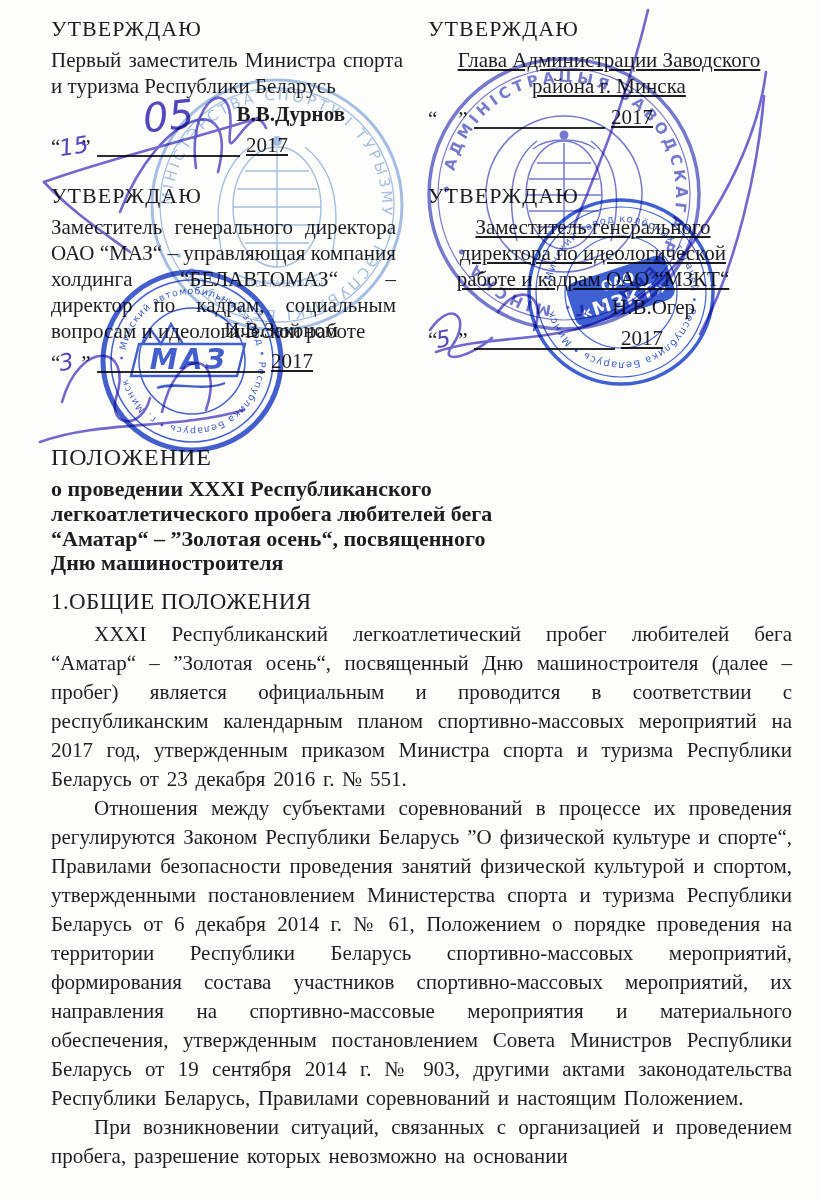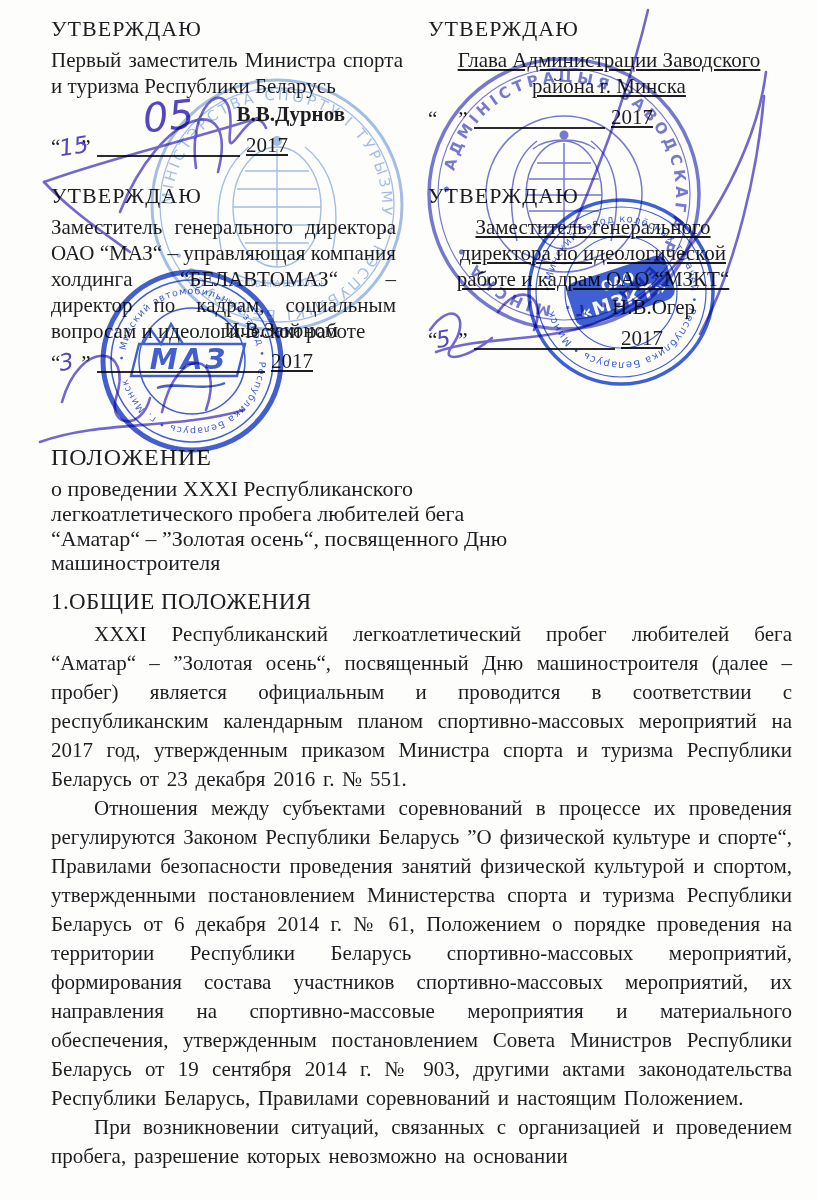--- a/index.html
+++ b/index.html
@@ -31,21 +31,21 @@
   .uline{flex:1; border-bottom:2px solid #2c2c30; margin:0 6px 3px 6px; height:26px; position:relative;}
   .year{margin-bottom:2px;text-decoration:underline;}
   
   .hand{position:absolute; color:#5347c0; font-family:"DejaVu Sans",sans-serif;
         font-style:italic; pointer-events:none;}
   .hd{font-size:23px; left:8px; top:-2px; transform:rotate(-9deg);}
   .hm{font-size:40px; left:32%; top:-36px; transform:rotate(-6deg);}
   
   .doc-title{position:absolute; left:51px; top:444px; font-size:24px; letter-spacing:1px;}
   .doc-subtitle{position:absolute; left:51px; top:477px; width:478px;
-                font-size:22px; line-height:24.8px;}
+                font-size:22px; line-height:24.8px;font-weight:bold;}
   .sec-heading{position:absolute; left:51px; top:589px; font-size:23px;
                font-weight:normal; letter-spacing:.4px;}
   .body-text{position:absolute; left:51px; top:620px; width:741px;
              font-size:21px; line-height:29px; text-align:justify; word-spacing:2.5px;}
   .body-text p{margin:0; text-indent:43px;}
   
   .stamp{position:absolute; mix-blend-mode:multiply;}
   .stamp-a{left:149px; top:77px;  width:256px; height:256px; opacity:.75;}
   .stamp-b{left:425px; top:55px;  width:278px; height:278px; opacity:.85;}
   .stamp-c{left:99px;  top:268px; width:186px; height:186px; opacity:.9;}

